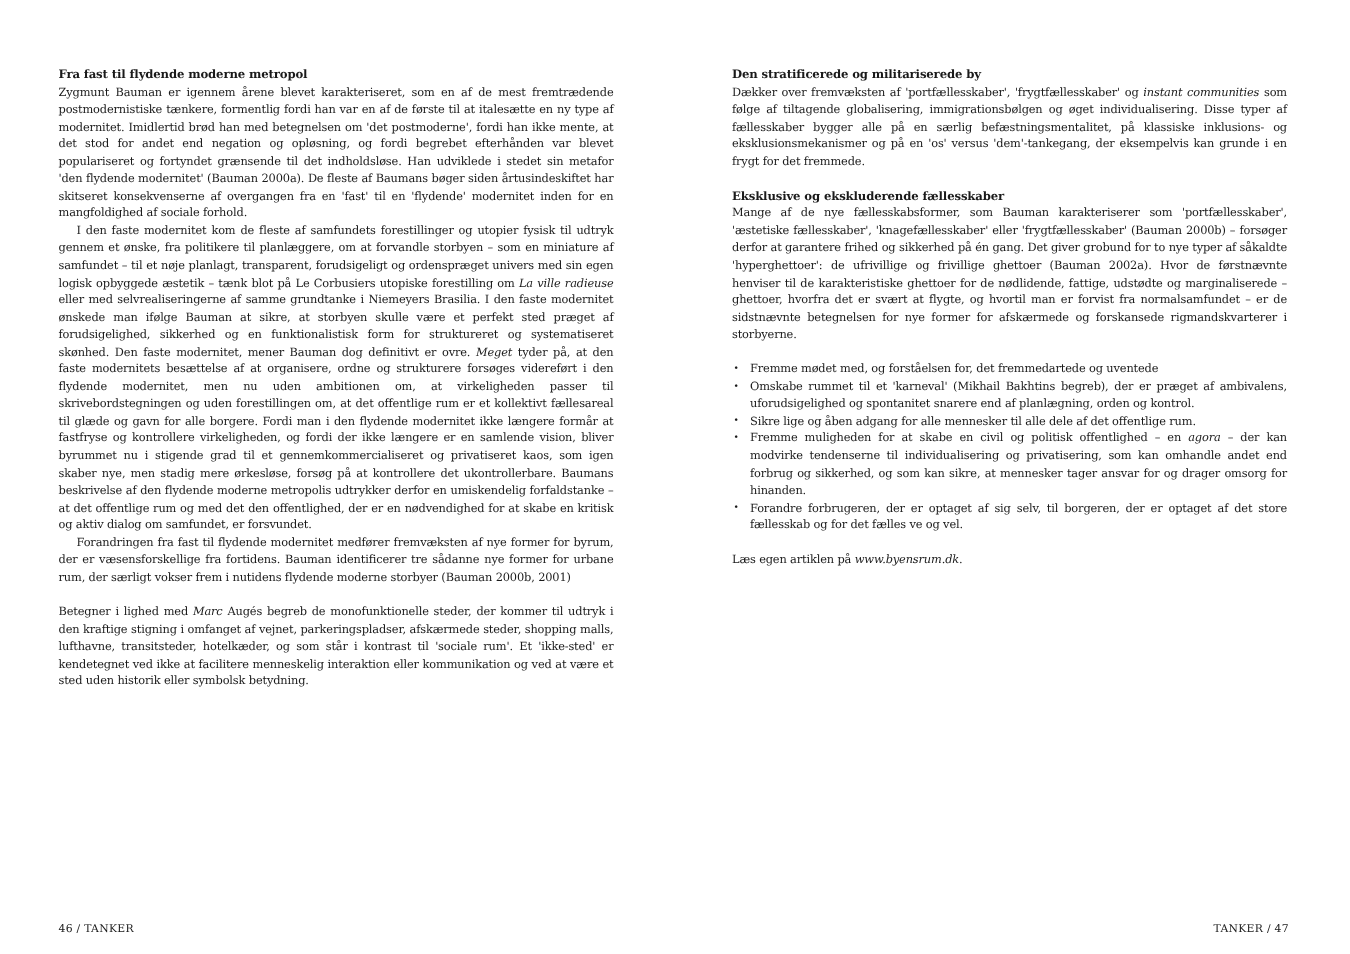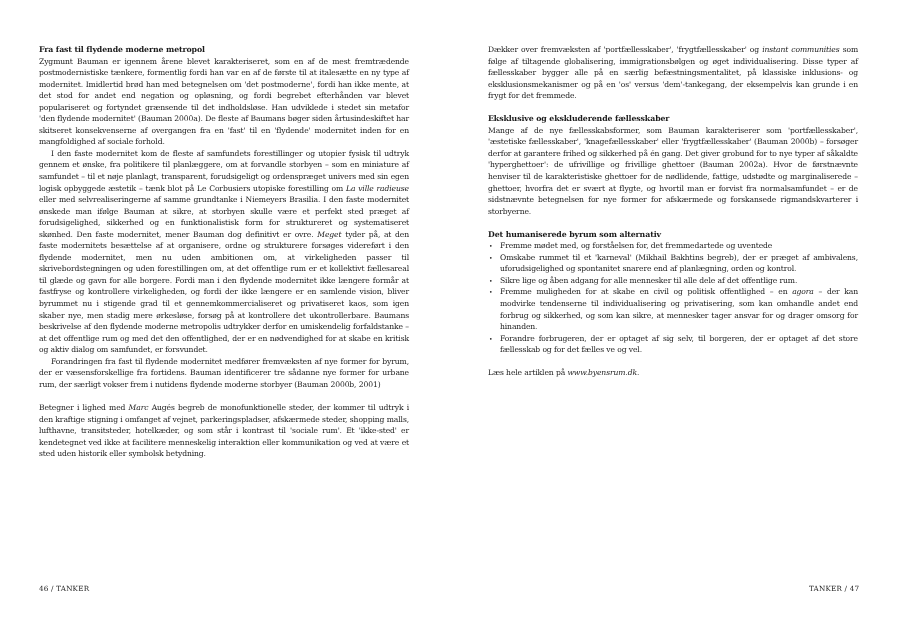--- a/index.html
+++ b/index.html
@@ -9,48 +9,48 @@
           letter-spacing: -0.1px; }
   .page.left { left: 39px; }
   .page.right { left: 488px; }
   .heading { margin: 0; font-weight: bold; font-size: 7.8px; }
   p { margin: 0; text-align: justify; }
   p.indent { text-indent: 12px; }
   .gap { height: 11.55px; }
   ul { list-style: none; margin: 0; padding: 0; }
   li { position: relative; padding-left: 12px; text-align: justify; }
   li::before { content: "\2022"; position: absolute; left: 1px; font-size: 6px; }
-  .folio { position: absolute; top: 584px; font-size: 7.2px; letter-spacing: 0.2px; }
+  .folio { position: absolute; top: 614px; font-size: 7.2px; letter-spacing: 0.2px; }
   .folio.left { left: 39px; }
   .folio.right { left: 809px; }
   em { font-style: italic; }
 </style>
 </head>
 <body>
 
 <div class="page left">
   <h3 class="heading">Fra fast til flydende moderne metropol</h3>
   <p>Zygmunt Bauman er igennem årene blevet karakteriseret, som en af de mest fremtrædende postmodernistiske tænkere, formentlig fordi han var en af de første til at italesætte en ny type af modernitet. Imidlertid brød han med betegnelsen om 'det postmoderne', fordi han ikke mente, at det stod for andet end negation og opløsning, og fordi begrebet efterhånden var blevet populariseret og fortyndet grænsende til det indholdsløse. Han udviklede i stedet sin metafor 'den flydende modernitet' (Bauman 2000a). De fleste af Baumans bøger siden årtusindeskiftet har skitseret konsekvenserne af overgangen fra en 'fast' til en 'flydende' modernitet inden for en mangfoldighed af sociale forhold.</p>
   <p class="indent"><span>I den faste modernitet kom de fleste af samfundets forestillinger og utopier fysisk til udtryk gennem et ønske, fra politikere til planlæggere, om at forvandle storbyen – som en miniature af samfundet – til et nøje planlagt, transparent, forudsigeligt og ordenspræget univers med sin egen logisk opbyggede æstetik – tænk blot på Le Corbusiers utopiske forestilling om </span><em>La ville radieuse</em><span> eller med selvrealiseringerne af samme grundtanke i Niemeyers Brasilia. I den faste modernitet ønskede man ifølge Bauman at sikre, at storbyen skulle være et perfekt sted præget af forudsigelighed, sikkerhed og en funktionalistisk form for struktureret og systematiseret skønhed. Den faste modernitet, mener Bauman dog definitivt er ovre. </span><em>Meget</em><span> tyder på, at den faste modernitets besættelse af at organisere, ordne og strukturere forsøges videreført i den flydende modernitet, men nu uden ambitionen om, at virkeligheden passer til skrivebordstegningen og uden forestillingen om, at det offentlige rum er et kollektivt fællesareal til glæde og gavn for alle borgere. Fordi man i den flydende modernitet ikke længere formår at fastfryse og kontrollere virkeligheden, og fordi der ikke længere er en samlende vision, bliver byrummet nu i stigende grad til et gennemkommercialiseret og privatiseret kaos, som igen skaber nye, men stadig mere ørkesløse, forsøg på at kontrollere det ukontrollerbare. Baumans beskrivelse af den flydende moderne metropolis udtrykker derfor en umiskendelig forfaldstanke – at det offentlige rum og med det den offentlighed, der er en nødvendighed for at skabe en kritisk og aktiv dialog om samfundet, er forsvundet.</span></p>
   <p class="indent">Forandringen fra fast til flydende modernitet medfører fremvæksten af nye former for byrum, der er væsensforskellige fra fortidens. Bauman identificerer tre sådanne nye former for urbane rum, der særligt vokser frem i nutidens flydende moderne storbyer (Bauman 2000b, 2001)</p>
   <div class="gap"></div>
   <p><span>Betegner i lighed med </span><em>Marc</em><span> Augés begreb de monofunktionelle steder, der kommer til udtryk i den kraftige stigning i omfanget af vejnet, parkeringspladser, afskærmede steder, shopping malls, lufthavne, transitsteder, hotelkæder, og som står i kontrast til 'sociale rum'. Et 'ikke-sted' er kendetegnet ved ikke at facilitere menneskelig interaktion eller kommunikation og ved at være et sted uden historik eller symbolsk betydning.</span></p>
 </div>
 <div class="folio left">46 / TANKER</div>
 
 <div class="page right">
+  <h3 class="heading">Den stratificerede og militariserede by</h3>
   <p><span>Dækker over fremvæksten af 'portfællesskaber', 'frygtfællesskaber' og </span><em>instant communities</em><span> som følge af tiltagende globalisering, immigrationsbølgen og øget individualisering. Disse typer af fællesskaber bygger alle på en særlig befæstningsmentalitet, på klassiske inklusions- og eksklusionsmekanismer og på en 'os' versus 'dem'-tankegang, der eksempelvis kan grunde i en frygt for det fremmede.</span></p>
   <div class="gap"></div>
   <h3 class="heading">Eksklusive og ekskluderende fællesskaber</h3>
   <p>Mange af de nye fællesskabsformer, som Bauman karakteriserer som 'portfællesskaber', 'æstetiske fællesskaber', 'knagefællesskaber' eller 'frygtfællesskaber' (Bauman 2000b) – forsøger derfor at garantere frihed og sikkerhed på én gang. Det giver grobund for to nye typer af såkaldte 'hyperghettoer': de ufrivillige og frivillige ghettoer (Bauman 2002a). Hvor de førstnævnte henviser til de karakteristiske ghettoer for de nødlidende, fattige, udstødte og marginaliserede – ghettoer, hvorfra det er svært at flygte, og hvortil man er forvist fra normalsamfundet – er de sidstnævnte betegnelsen for nye former for afskærmede og forskansede rigmandskvarterer i storbyerne.</p>
   <div class="gap"></div>
-  <h3 class="heading">Det humaniserede byrum som alternativ</h3>
   <ul>
     <li>Fremme mødet med, og forståelsen for, det fremmedartede og uventede</li>
     <li>Omskabe rummet til et 'karneval' (Mikhail Bakhtins begreb), der er præget af ambivalens, uforudsigelighed og spontanitet snarere end af planlægning, orden og kontrol.</li>
     <li>Sikre lige og åben adgang for alle mennesker til alle dele af det offentlige rum.</li>
     <li><span>Fremme muligheden for at skabe en civil og politisk offentlighed – en </span><em>agora</em><span> – der kan modvirke tendenserne til individualisering og privatisering, som kan omhandle andet end forbrug og sikkerhed, og som kan sikre, at mennesker tager ansvar for og drager omsorg for hinanden.</span></li>
     <li>Forandre forbrugeren, der er optaget af sig selv, til borgeren, der er optaget af det store fællesskab og for det fælles ve og vel.</li>
   </ul>
   <div class="gap"></div>
-  <p><span>Læs hele artiklen på </span><em>www.byensrum.dk</em><span>.</span></p>
+  <p><span>Læs egen artiklen på </span><em>www.byensrum.dk</em><span>.</span></p>
 </div>
 <div class="folio right">TANKER / 47</div>
 
 </body></html>

